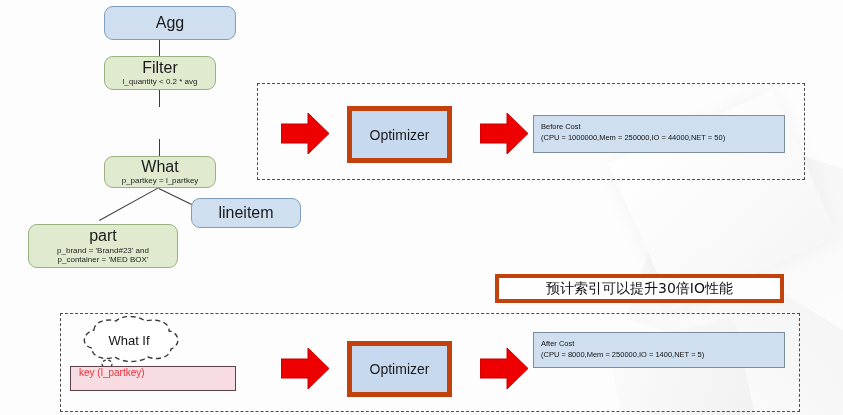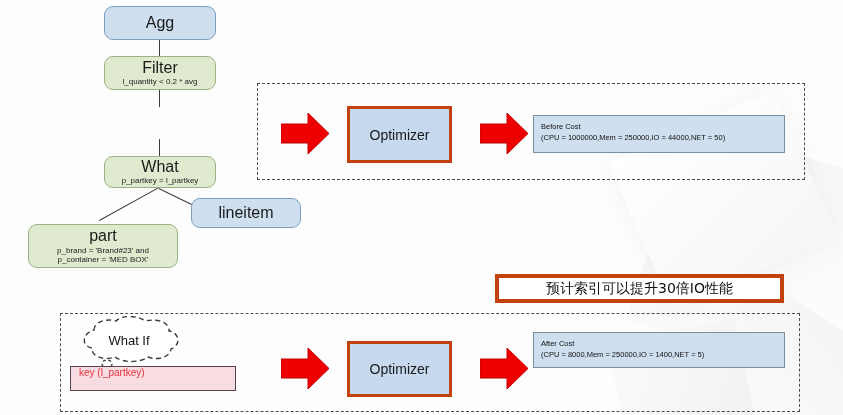--- a/index.html
+++ b/index.html
@@ -99,21 +99,21 @@
   
   .arrow {
     position: absolute;
   }
 
   
   .optimizer {
     position: absolute;
     box-sizing: border-box;
     background: #c6d9ef;
-    border: 3px solid #c2410c;
+    border: 5px solid #c2410c;
     display: flex;
     align-items: center;
     justify-content: center;
     font-size: 14px;
     color: #1a1a1a;
   }
 
   
   .costbox {
     position: absolute;
@@ -179,21 +179,21 @@
   <div class="wm wm-c"></div>
   <div class="wm wm-d"></div>
 
   <div class="edge edge-v" style="left:159px; top:40px; height:16px;"></div>
   <div class="edge edge-v" style="left:159px; top:90px; height:17px;"></div>
   <div class="edge edge-v" style="left:159px; top:139px; height:17px;"></div>
 
   <div class="edge edge-diag" style="left:159px; top:188px; width:68px; transform: rotate(151deg);"></div>
   <div class="edge edge-diag" style="left:159px; top:188px; width:72px; transform: rotate(26deg);"></div>
 
-  <div class="node blue" style="left:104px; top:6px; width:112px; height:34px;">
+  <div class="node blue" style="left:104px; top:6px; width:132px; height:34px;">
     <span class="node-title">Agg</span>
   </div>
 
   <div class="node green" style="left:104px; top:56px; width:112px; height:34px;">
     <span class="node-title">Filter</span>
     <span class="node-sub">
       <span class="node-sub-line">l_quantity &lt; 0.2 * avg</span>
     </span>
   </div>
 

